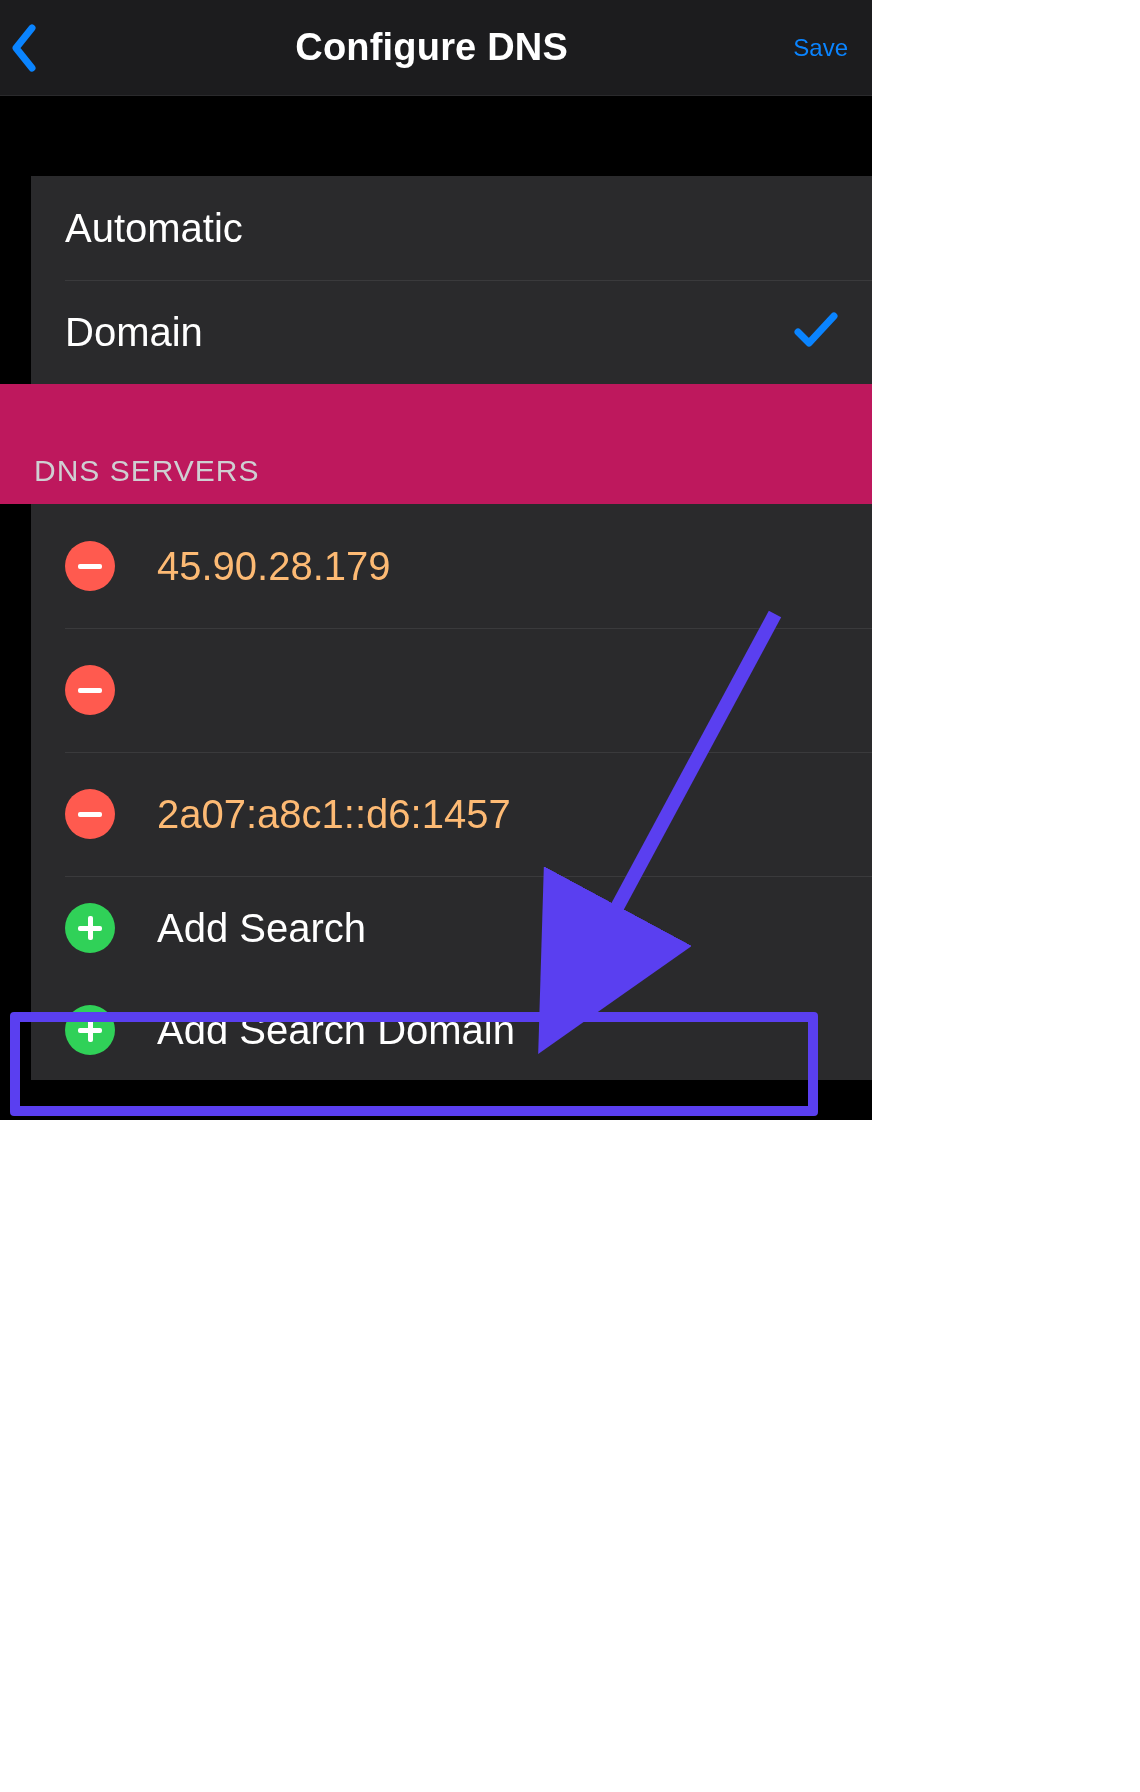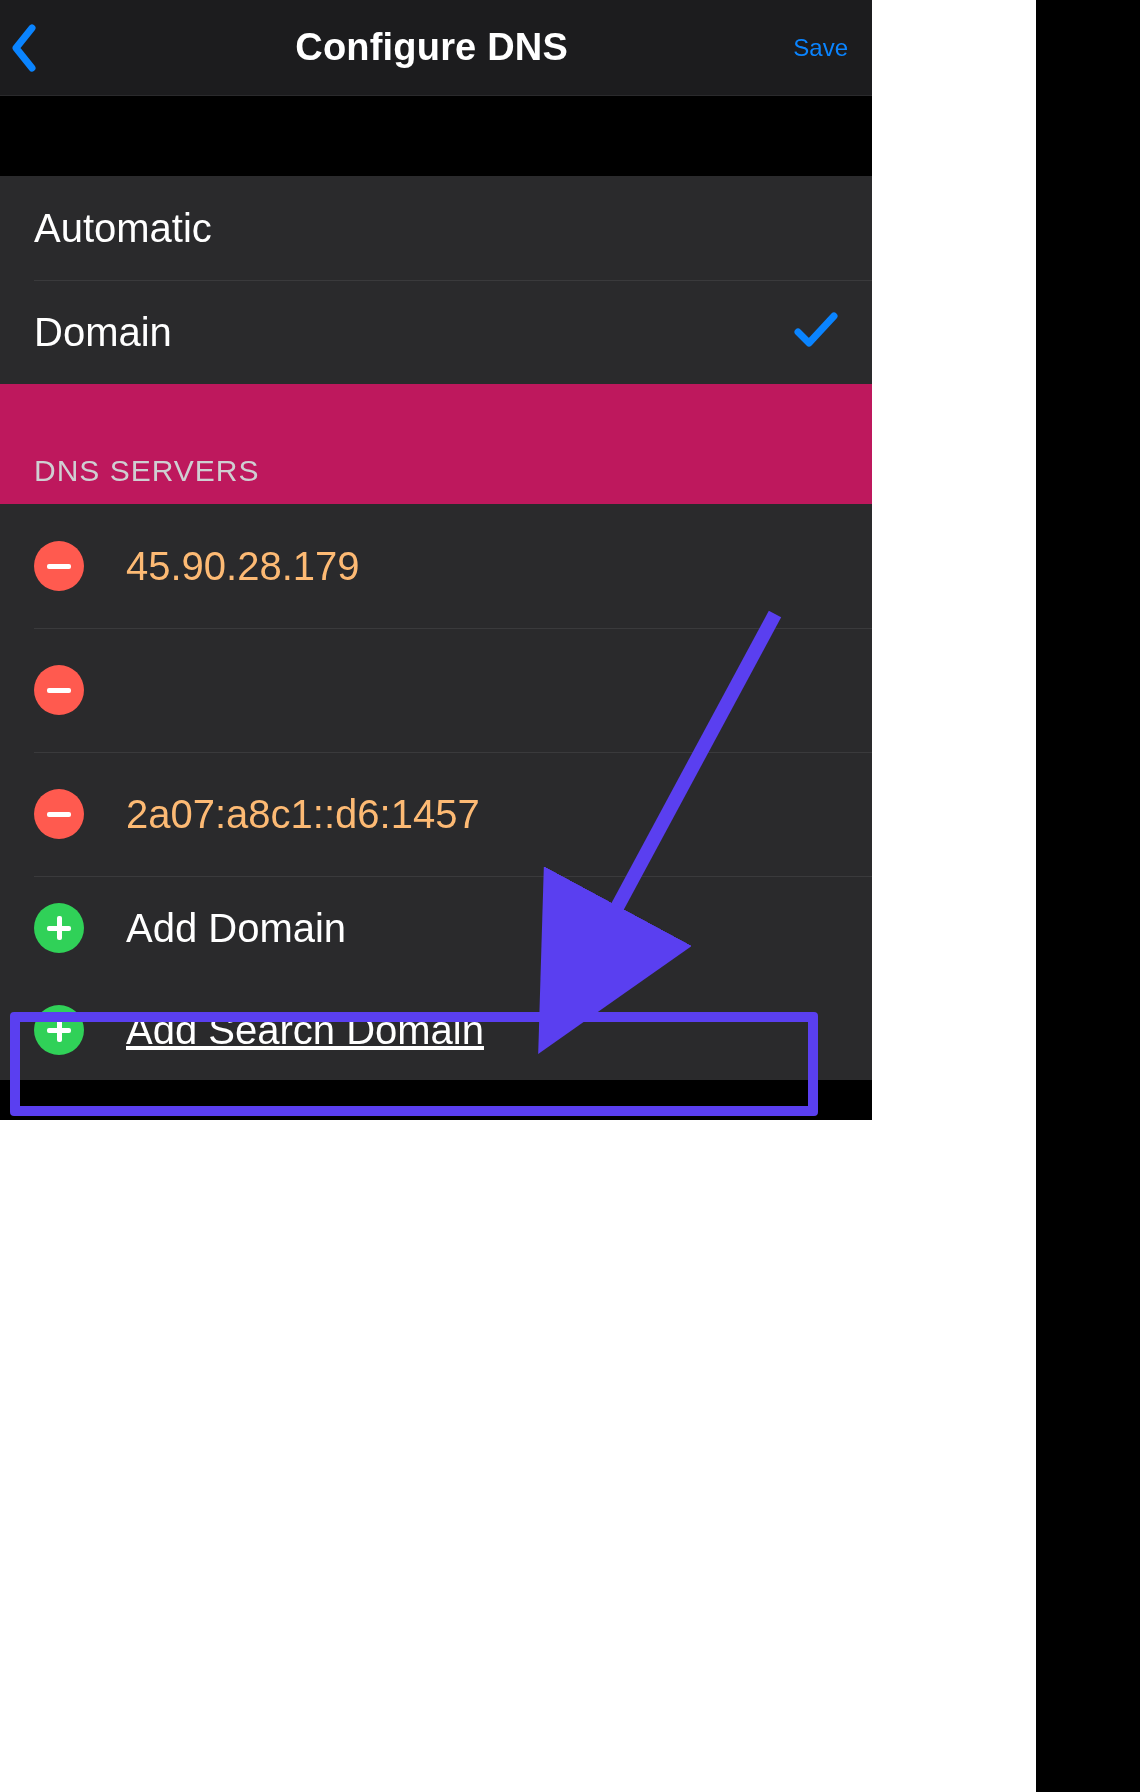--- a/index.html
+++ b/index.html
@@ -46,20 +46,21 @@
   }
   .section-header {
     padding: 70px 34px 16px 34px;
     color: #cfcfd2;
     font-size: 30px;
     letter-spacing: 1px;
     background: #be185d;
   }
   .group {
     background: #2a2a2c;
+    margin-left: 31px;
   }
   .row {
     display: flex;
     align-items: center;
     min-height: 104px;
     padding: 0 34px;
     position: relative;
   }
   .row + .row::before {
     content: "";
@@ -127,21 +128,21 @@
   }
   .highlight-box {
     position: absolute;
     border: 10px solid #5a3ff0;
     border-radius: 4px;
   }
   
   .bottom-pad { height: 40px; background:#000; }
   
   .canvas {
-    width: 1036px;
+    width: 1140px;
     background: #ffffff;
     min-height: 1792px;
     position: relative;
   }
   
   .mode-group { background:#2a2a2c; }
   
   .search-group { background:#2a2a2c; }
 </style>
 </head>
@@ -194,27 +195,27 @@
         <span class="icon-circle icon-remove">
             <span class="icon-bar"></span>
           </span>
         <span class="dns-value">2a07:a8c1::d6:1457</span>
       </div>
       <div class="row dns-row" style="min-height:104px;">
         <span class="icon-circle icon-add" style="position:relative;">
           <span class="icon-plus-h"></span>
             <span class="icon-plus-v"></span>
         </span>
-        <span class="add-label">Add Domain</span>
+        <span class="add-label">Add Search</span>
       </div>
     </div>
 
 
     <div class="group search-group">
-      <div class="row dns-row" style="min-height:100px;text-decoration:underline;">
+      <div class="row dns-row" style="min-height:100px;">
         <span class="icon-circle icon-add" style="position:relative;">
           <span class="icon-plus-h"></span>
             <span class="icon-plus-v"></span>
         </span>
         <span class="add-label">Add Search Domain</span>
       </div>
     </div>
 
     <div class="bottom-pad"></div>
 

